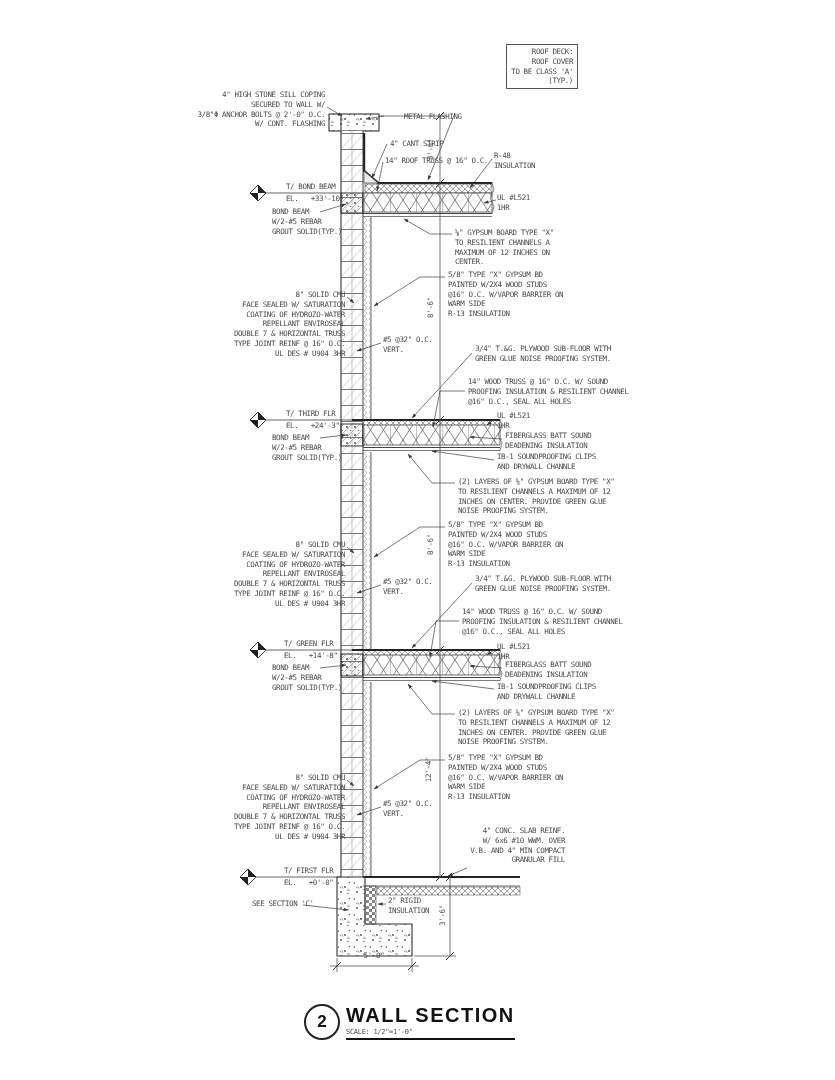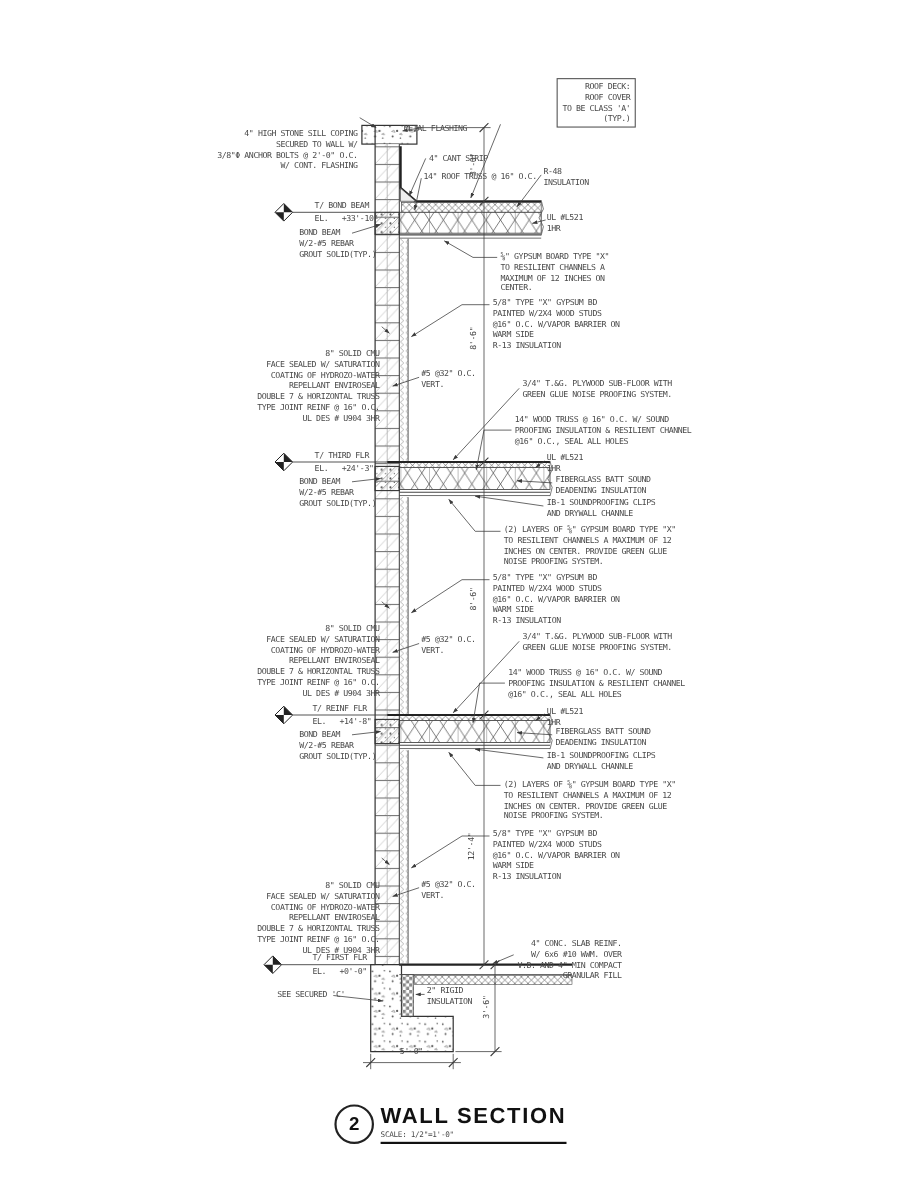--- a/index.html
+++ b/index.html
@@ -6,21 +6,21 @@
   #sheet {
     position:relative; width:835px; height:1080px; background:#fff;
     font-family:"DejaVu Sans Mono","Liberation Mono",monospace;
     color:#444; overflow:hidden;
   }
   #linework { position:absolute; left:0; top:0; }
   .note {
     position:absolute; font-size:7.5px; line-height:1.3; letter-spacing:-0.4px;
     white-space:pre-line; color:#4a4a4a;
   }
-  .r { text-align:right;margin-top:27px; }
+  .r { text-align:right; }
   .boxed { border:1px solid #555; padding:2px 4px; background:#fff; }
   .lvl { position:absolute; font-size:7.5px; letter-spacing:-0.4px; color:#4a4a4a; white-space:pre; }
   .dimv {
     position:absolute; width:46px; text-align:center; font-size:7.5px; color:#4a4a4a;
     transform:rotate(-90deg); transform-origin:center center; letter-spacing:-0.3px;
   }
   .dimh { position:absolute; width:60px; text-align:center; font-size:7.5px; color:#4a4a4a; letter-spacing:-0.3px; }
   #titleblock { position:absolute; left:304px; top:1004px; display:flex; align-items:flex-start; }
   #title-circle {
     width:32px; height:32px; border:2px solid #222; border-radius:50%;
@@ -218,21 +218,21 @@
 </svg>
 
 <div class="note r boxed" style="right:257px; top:44px;">ROOF DECK:
 ROOF COVER
 TO BE CLASS 'A'
 (TYP.)</div>
 <div class="note r" style="right:510px; top:90px;">4" HIGH STONE SILL COPING
 SECURED TO WALL W/
 3/8"Φ ANCHOR BOLTS @ 2'-0" O.C.
 W/ CONT. FLASHING</div>
-<div class="note" style="left:367px; top:112px;">METAL FLASHING</div>
+<div class="note" style="left:404px; top:112px;">METAL FLASHING</div>
 <div class="note" style="left:390px; top:139px;">4" CANT STRIP</div>
 <div class="note" style="left:385px; top:156px;">14" ROOF TRUSS @ 16" O.C.</div>
 <div class="note" style="left:494px; top:151px;">R-48
 INSULATION</div>
 <div class="note" style="left:497px; top:193px;">UL #L521
 1HR</div>
 
 <div class="lvl" style="left:286px; top:182px;text-align:center;">T/ BOND BEAM</div>
 <div class="lvl" style="left:286px; top:194px;">EL.   +33'-10"</div>
 <div class="note" style="left:272px; top:207px;">BOND BEAM
@@ -297,21 +297,21 @@
 <div class="note" style="left:383px; top:577px;">#5 @32" O.C.
 VERT.</div>
 <div class="note" style="left:475px; top:574px;">3/4" T.&amp;G. PLYWOOD SUB-FLOOR WITH
 GREEN GLUE NOISE PROOFING SYSTEM.</div>
 <div class="note" style="left:462px; top:607px;">14" WOOD TRUSS @ 16" O.C. W/ SOUND
 PROOFING INSULATION &amp; RESILIENT CHANNEL
 @16" O.C., SEAL ALL HOLES</div>
 <div class="note" style="left:497px; top:642px;">UL #L521
 1HR</div>
 
-<div class="lvl" style="left:284px; top:639px;">T/ REINF FLR</div>
+<div class="lvl" style="left:284px; top:639px;">T/ GREEN FLR</div>
 <div class="lvl" style="left:284px; top:651px;">EL.   +14'-8"</div>
 <div class="note" style="left:272px; top:663px;">BOND BEAM
 W/2-#5 REBAR
 GROUT SOLID(TYP.)</div>
 
 <div class="note" style="left:505px; top:660px;">FIBERGLASS BATT SOUND
 DEADENING INSULATION</div>
 <div class="note" style="left:497px; top:682px;">IB-1 SOUNDPROOFING CLIPS
 AND DRYWALL CHANNLE</div>
 <div class="note" style="left:458px; top:708px;">(2) LAYERS OF ⅝" GYPSUM BOARD TYPE "X"
@@ -334,21 +334,21 @@
 <div class="note" style="left:383px; top:799px;">#5 @32" O.C.
 VERT.</div>
 <div class="note r" style="right:270px; top:826px;">4" CONC. SLAB REINF.
 W/ 6x6 #10 WWM. OVER
 V.B. AND 4" MIN COMPACT
 GRANULAR FILL</div>
 
 <div class="lvl" style="left:284px; top:866px;text-align:center;">T/ FIRST FLR</div>
 <div class="lvl" style="left:284px; top:878px;">EL.   +0'-0"</div>
 
-<div class="note" style="left:252px; top:899px;">SEE SECURED 'C'</div>
+<div class="note" style="left:252px; top:899px;">SEE SECTION 'C'</div>
 <div class="note" style="left:388px; top:896px;">2" RIGID
 INSULATION</div>
 <div class="dimv" style="left:419px; top:911px;">3'-6"</div>
 <div class="dimh" style="left:344px; top:951px;">5'-0"</div>
 
 <div id="titleblock">
   <div id="title-circle">2</div>
   <div id="title-text">
     <div id="title-main">WALL SECTION</div>
     <div id="title-scale">SCALE: 1/2"=1'-0"</div>

